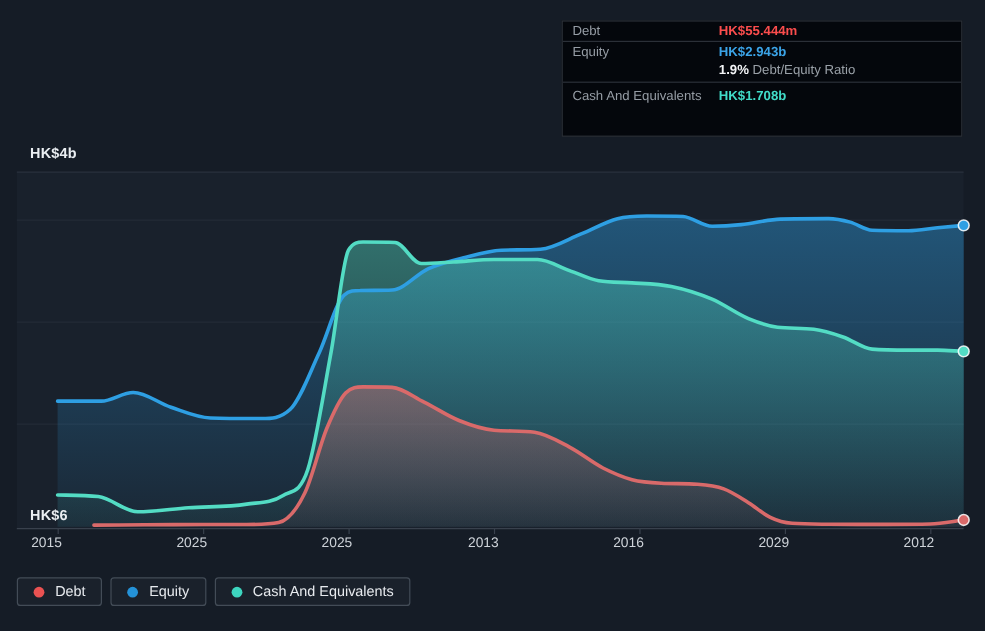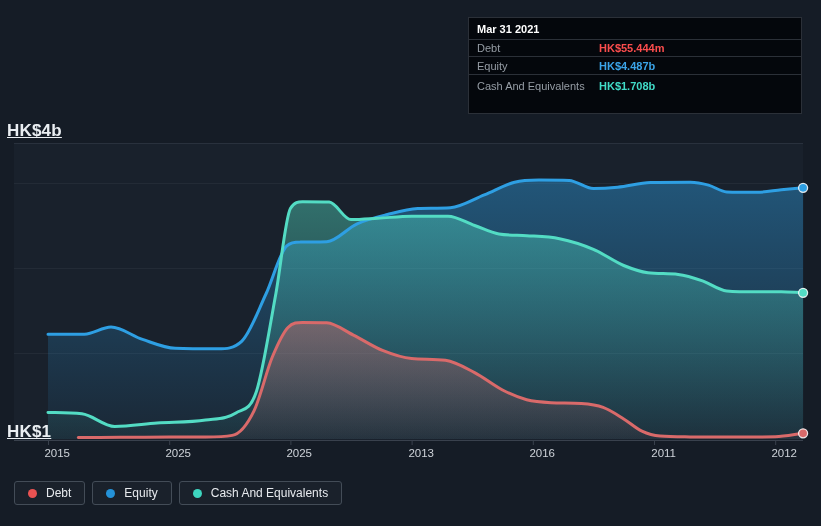--- a/index.html
+++ b/index.html
@@ -2,24 +2,24 @@
 <html><head>
 <meta charset="utf-8">
 <style>
   * { margin:0; padding:0; box-sizing:border-box; }
   html,body { width:821px; height:526px; background:#151c26; overflow:hidden;
               font-family:"Liberation Sans", sans-serif; }
   .stage { position:relative; width:821px; height:526px; background:#151c26; }
   #chart-svg { position:absolute; left:0; top:0; }
 
   
-  .ylabel { position:absolute; left:7px; color:#eaeef2; font-size:17px; font-weight:700; letter-spacing:.2px;text-decoration:underline; }
+  .ylabel { position:absolute; left:25px; color:#eaeef2; font-size:12px; font-weight:700; letter-spacing:.2px; }
   .ylabel.top { top:121px; }
   .ylabel.bottom { top:422px; }
-  .xtick { position:absolute; top:447px; width:44px; text-align:right;
+  .xtick { position:absolute; top:447px; width:44px; text-align:left;
            color:#ced3d9; font-size:11.5px; }
 
   
   .tooltip { position:absolute; left:468px; top:17px; width:334px; height:97px;
              background:#04070c; border:1px solid #2b3038; color:#fff; font-size:11px; }
   .tt-title { height:22px; line-height:23px; padding:0 8px; font-weight:700;
               border-bottom:1px solid #2b3038; color:#ffffff; }
   .tt-row { display:flex; padding:0 8px; align-items:center; border-bottom:1px solid #2b3038; }
   .tt-row.h17 { height:17px; }
   .tt-row.last { border-bottom:none; height:22px; }
@@ -82,43 +82,43 @@
       <line x1="412.1" x2="412.1" y1="440" y2="445" stroke="#39414d"></line>
       <line x1="533.3" x2="533.3" y1="440" y2="445" stroke="#39414d"></line>
       <line x1="654.5" x2="654.5" y1="440" y2="445" stroke="#39414d"></line>
       <line x1="775.7" x2="775.7" y1="440" y2="445" stroke="#39414d"></line>
       <circle cx="803.1" cy="187.8" r="4.5" fill="#2e9fe3" stroke="rgba(255,255,255,0.85)" stroke-width="1.3"></circle>
       <circle cx="803.1" cy="292.8" r="4.5" fill="#53dcc4" stroke="rgba(255,255,255,0.85)" stroke-width="1.3"></circle>
       <circle cx="803.1" cy="433.3" r="4.5" fill="#d96a6a" stroke="rgba(255,255,255,0.85)" stroke-width="1.3"></circle>
     </svg>
 
   <div class="ylabel top">HK$4b</div>
-  <div class="ylabel bottom">HK$1</div>
+  <div class="ylabel bottom">HK$6</div>
 
   <div>
     <span class="xtick" style="left:26px">2015</span>
     <span class="xtick" style="left:147px">2025</span>
     <span class="xtick" style="left:268px">2025</span>
     <span class="xtick" style="left:390px">2013</span>
     <span class="xtick" style="left:511px">2016</span>
-    <span class="xtick" style="left:632px">2011</span>
+    <span class="xtick" style="left:632px">2029</span>
     <span class="xtick" style="left:753px">2012</span>
   </div>
 
   <div class="tooltip">
-    <div class="tt-title">Mar 31 2021</div>
     <div class="tt-row h17">
       <span class="tt-label">Debt</span>
       <span class="tt-value debt">HK$55.444m</span>
     </div>
     <div class="tt-equity-block">
       <div class="line1">
         <span class="tt-label">Equity</span>
-        <span class="tt-value equity">HK$4.487b</span>
+        <span class="tt-value equity">HK$2.943b</span>
       </div>
+      <div class="tt-sub"><b>1.9%</b><span> Debt/Equity Ratio</span></div>
     </div>
     <div class="tt-row last">
       <span class="tt-label">Cash And Equivalents</span>
       <span class="tt-value cash">HK$1.708b</span>
     </div>
   </div>
 
   <div class="legend">
     <div class="legend-item">
       <span class="dot debt"></span>

